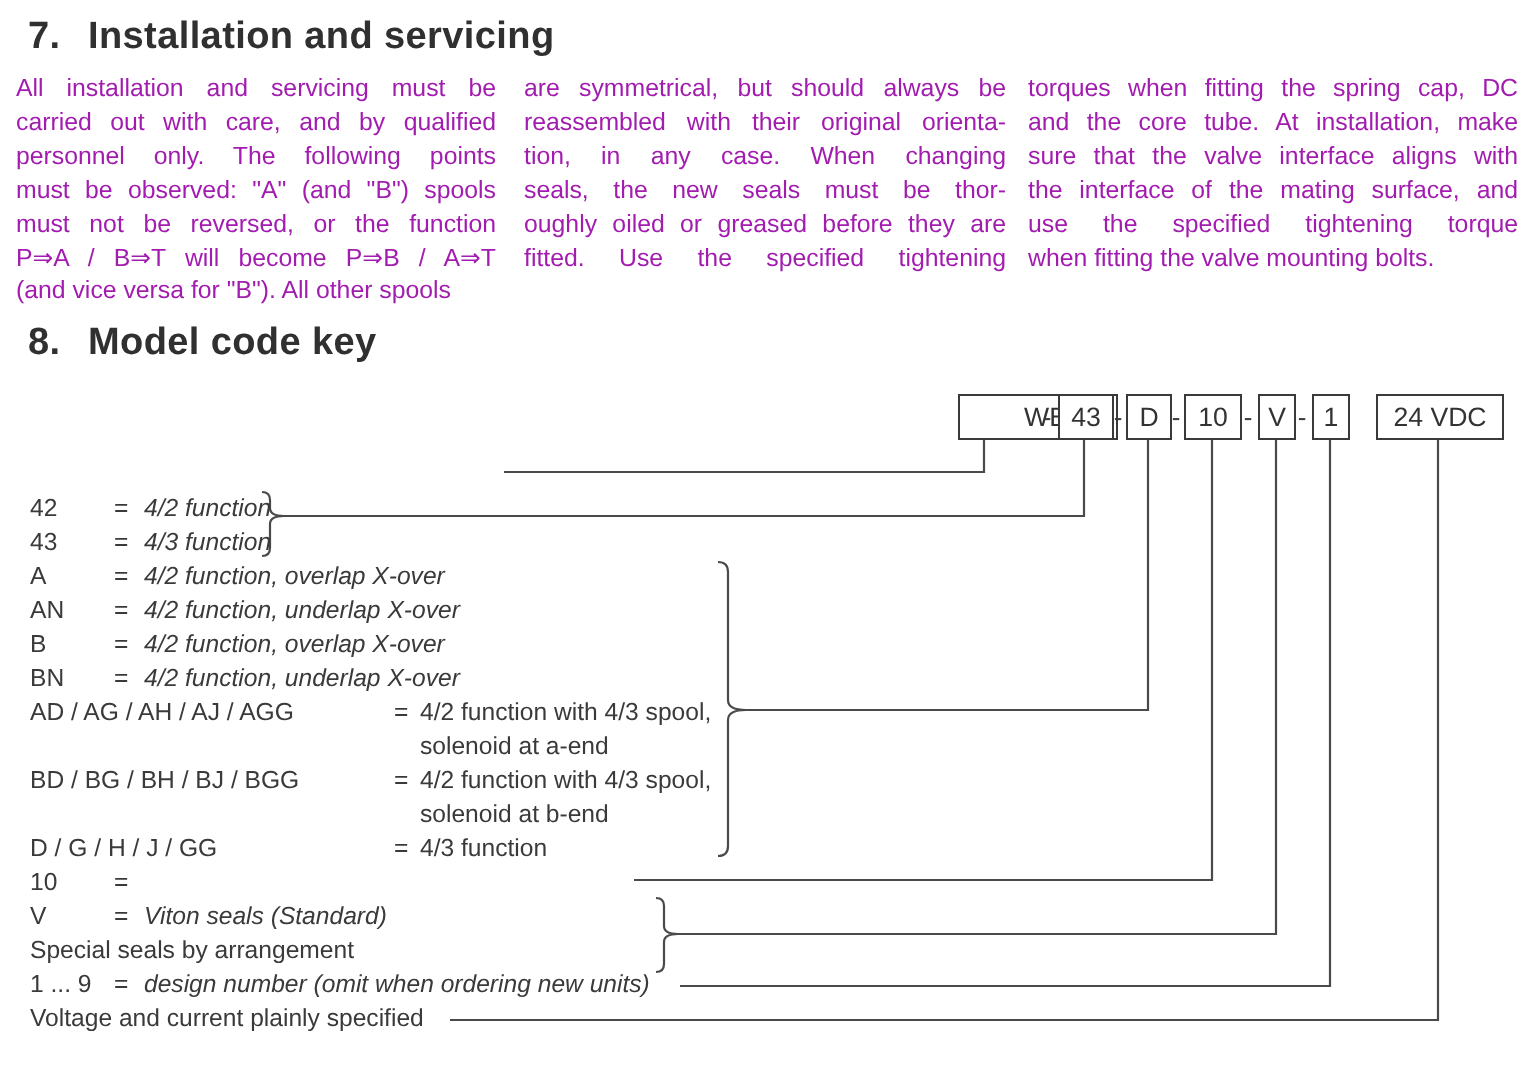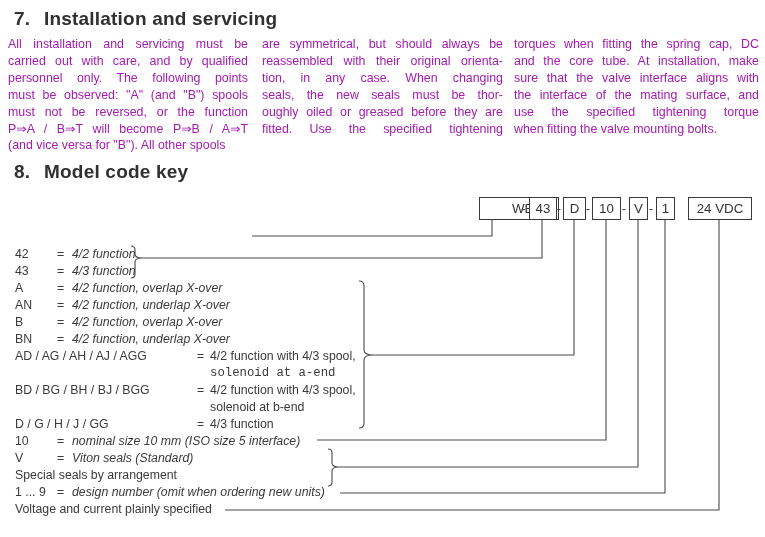--- a/index.html
+++ b/index.html
@@ -109,40 +109,39 @@
   <div class="mrow" style="top:331px;">
     <span class="mcode">BN</span>
     <span class="meq1">=</span>
     <span class="md1">4/2 function, underlap X-over</span>
   </div>
   <div class="mrow" style="top:348px;">
     <span class="mcode">AD / AG / AH / AJ / AGG</span>
     <span class="meq2">=</span>
     <span class="md2">4/2 function with 4/3 spool,</span>
   </div>
-  <div class="mrow" style="top:365px;font-family:Liberation Mono, monospace;">
+  <div class="mrow" style="top:365px;">
     <span class="md2">solenoid at a-end</span>
   </div>
   <div class="mrow" style="top:382px;">
     <span class="mcode">BD / BG / BH / BJ / BGG</span>
     <span class="meq2">=</span>
     <span class="md2">4/2 function with 4/3 spool,</span>
   </div>
   <div class="mrow" style="top:399px;">
     <span class="md2">solenoid at b-end</span>
   </div>
   <div class="mrow" style="top:416px;">
     <span class="mcode">D / G / H / J / GG</span>
     <span class="meq2">=</span>
     <span class="md2">4/3 function</span>
   </div>
   <div class="mrow" style="top:433px;">
     <span class="mcode">10</span>
     <span class="meq1">=</span>
-    <span class="md1">nominal size 10 mm (ISO size 5 interface)</span>
   </div>
   <div class="mrow" style="top:450px;">
     <span class="mcode">V</span>
     <span class="meq1">=</span>
     <span class="md1">Viton seals (Standard)</span>
   </div>
   <div class="mrow" style="top:467px;">
     <span class="mcode">Special seals by arrangement</span>
   </div>
   <div class="mrow" style="top:484px;">

